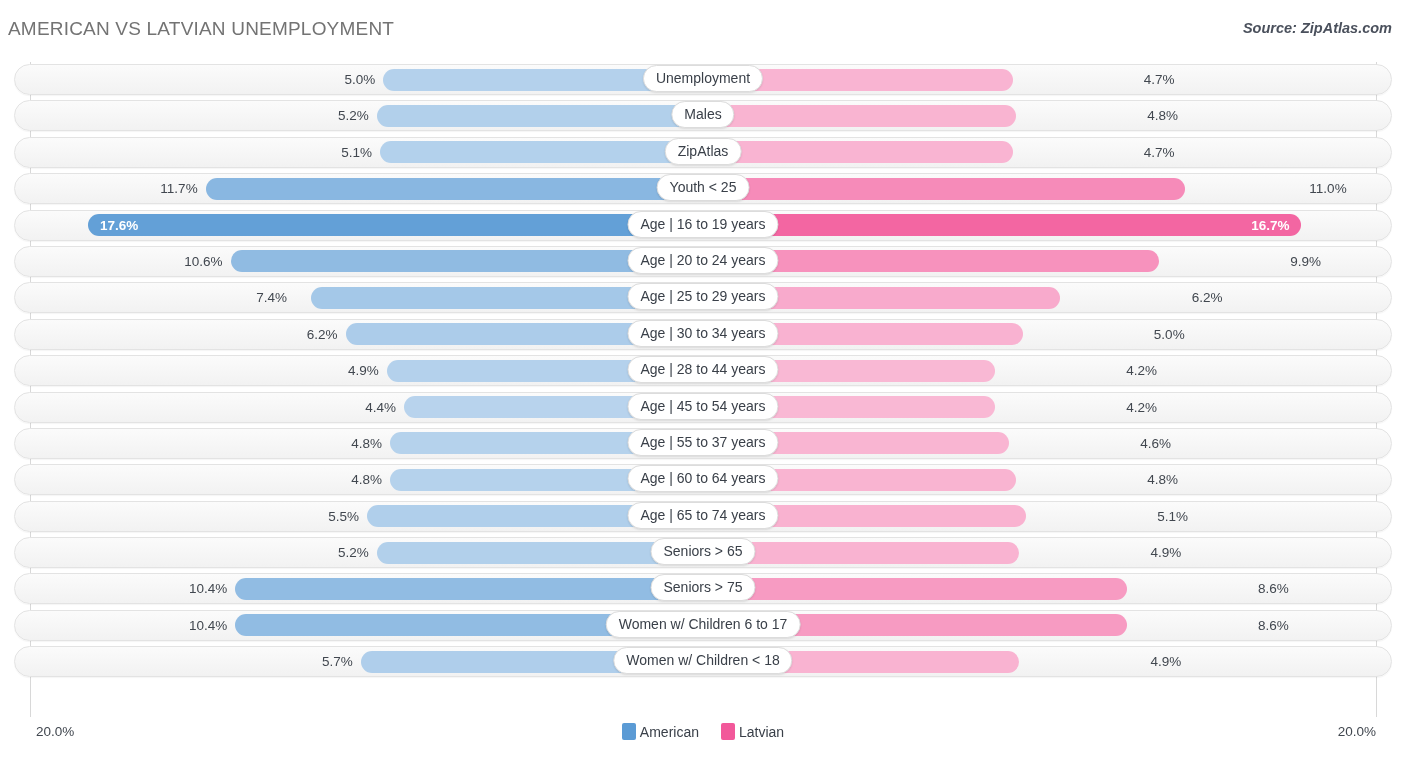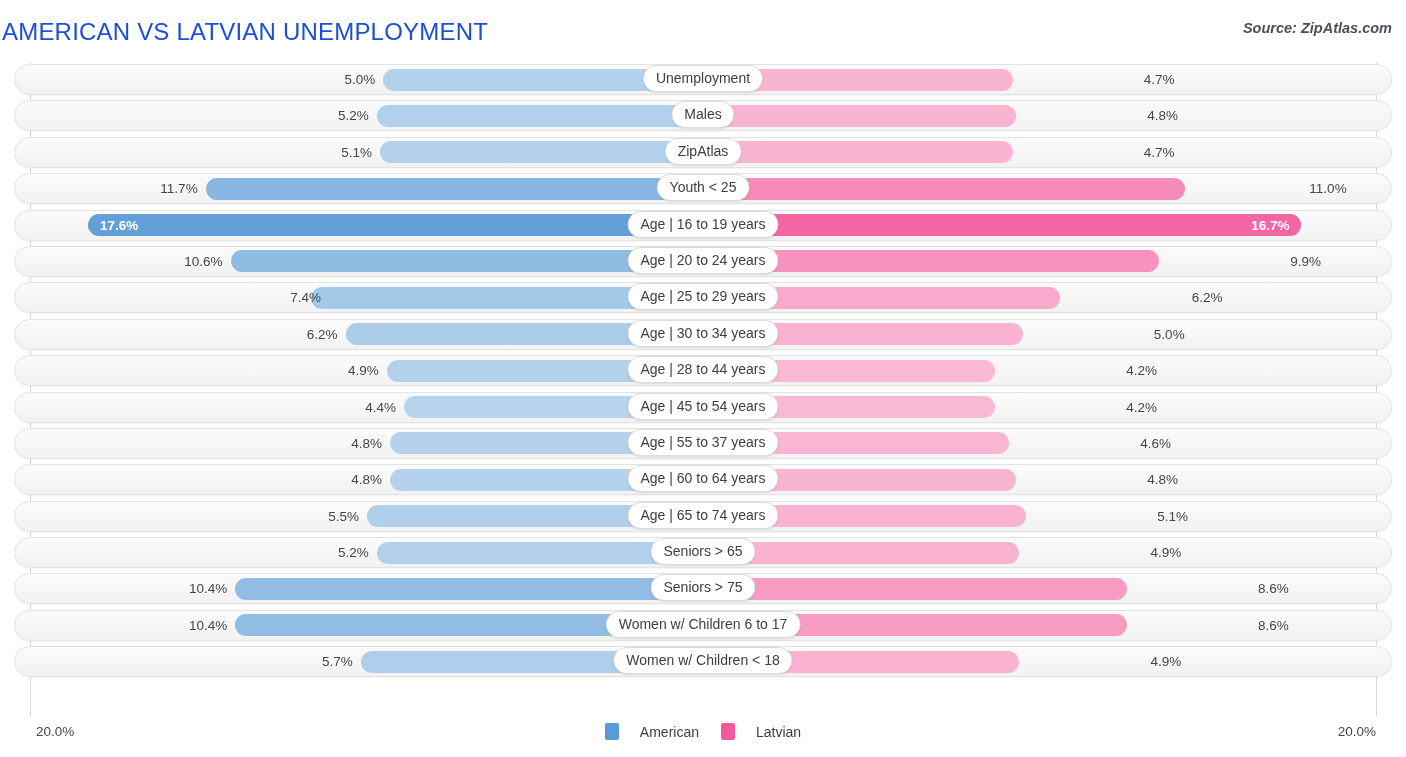--- a/index.html
+++ b/index.html
@@ -16,23 +16,23 @@
     background: #ffffff;
   }
 
   
   #header {
     position: absolute; top: 0; left: 0;
     width: 1406px; height: 58px;
   }
   #chart-title {
     position: absolute;
-    left: 2px; top: 18px;
-    font-size: 24px;
-    color: #1d4ed8;
+    left: 8px; top: 18px;
+    font-size: 19px;
+    color: #737373;
     letter-spacing: .2px;
     white-space: nowrap;
   }
   #source-label {
     position: absolute;
     right: 14px; top: 20px;
     font-size: 14.5px;
     font-style: italic;
     font-weight: bold;
     color: #4a505c;
@@ -136,21 +136,21 @@
   }
   #legend {
     position: absolute;
     left: 0; right: 0; top: 7px;
     display: flex;
     justify-content: center;
     align-items: center;
     gap: 22px;
   }
   .legend-item {
-    display: flex; align-items: center; gap: 21px;
+    display: flex; align-items: center; gap: 4px;
     font-size: 14px; color: #3a4049;
   }
   .swatch {
     width: 14px; height: 17px;
     border-radius: 2px;
     display: inline-block;
   }
 </style>
 </head>
 <body>
@@ -211,21 +211,21 @@
           <div class="bar left" style="left: 230.537px; width: 472.463px; background: rgb(144, 187, 226);"></div>
           <div class="bar right" style="left: 703px; width: 455.973px; background: rgb(247, 146, 189);"></div>
           <div class="val outside-left" style="left: 68.5372px; width: 154px;">10.6%</div>
           <div class="val outside-right" style="left: 1166.97px; width: 154px;">9.9%</div>
           <div class="pill">Age | 20 to 24 years</div>
         </div>
         <div class="row">
           <div class="track"></div>
           <div class="bar left" style="left: 311.07px; width: 391.93px; background: rgb(164, 200, 232);"></div>
           <div class="bar right" style="left: 703px; width: 357.48px; background: rgb(248, 170, 204);"></div>
-          <div class="val outside-left" style="left: 167px; width: 154px;">7.4%</div>
+          <div class="val outside-left" style="left: 133px; width: 154px;">7.4%</div>
           <div class="val outside-right" style="left: 1068.48px; width: 154px;">6.2%</div>
           <div class="pill">Age | 25 to 29 years</div>
         </div>
         <div class="row">
           <div class="track"></div>
           <div class="bar left" style="left: 345.52px; width: 357.48px; background: rgb(172, 204, 234);"></div>
           <div class="bar right" style="left: 703px; width: 319.649px; background: rgb(249, 178, 209);"></div>
           <div class="val outside-left" style="left: 183.52px; width: 154px;">6.2%</div>
           <div class="val outside-right" style="left: 1030.65px; width: 154px;">5.0%</div>
           <div class="pill">Age | 30 to 34 years</div>

